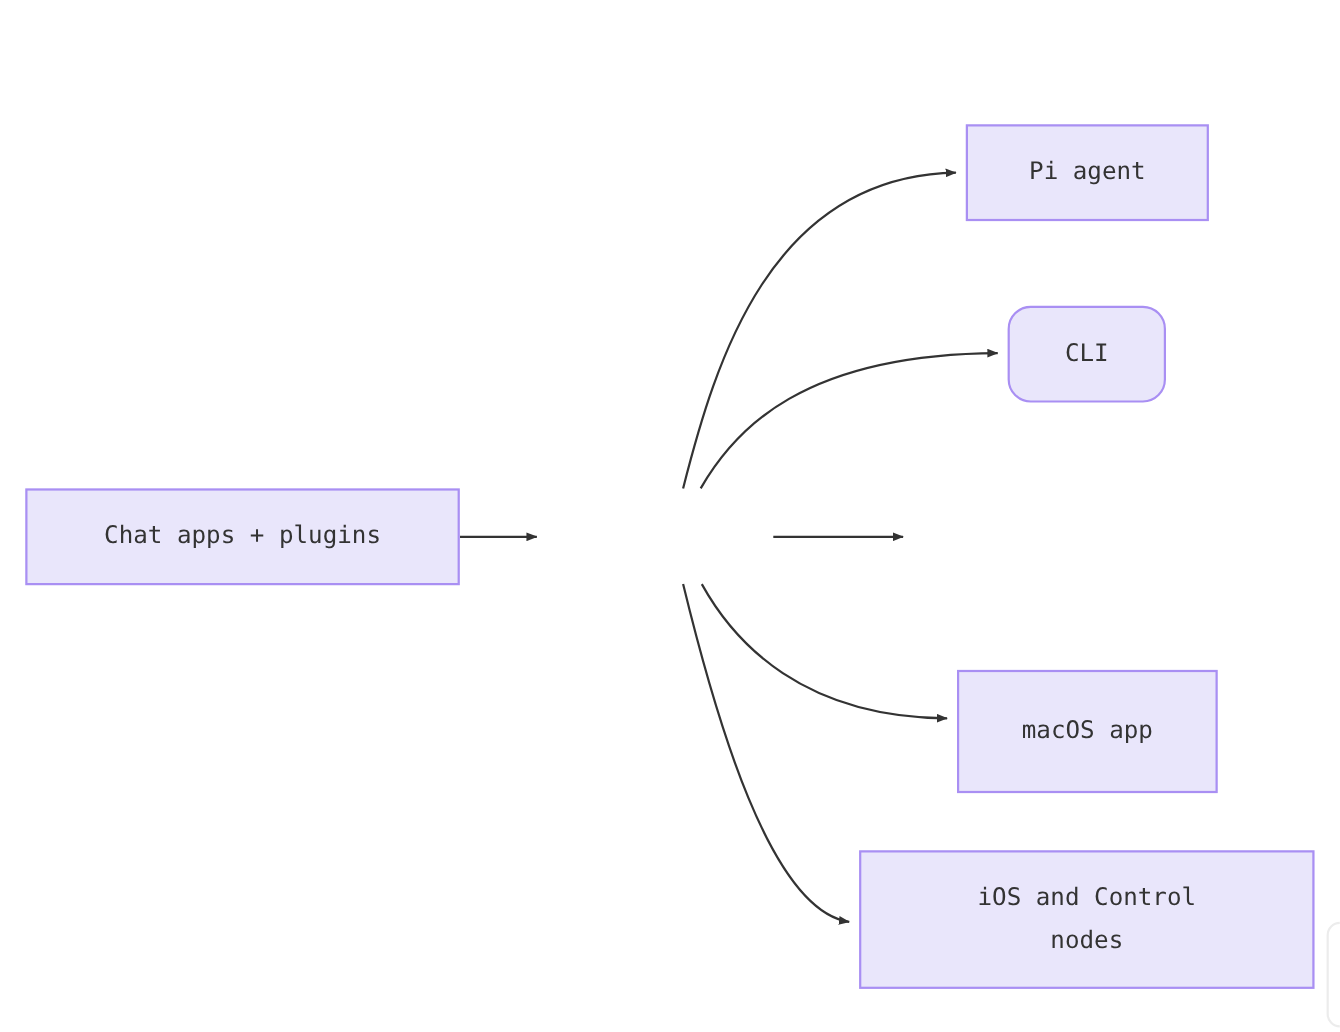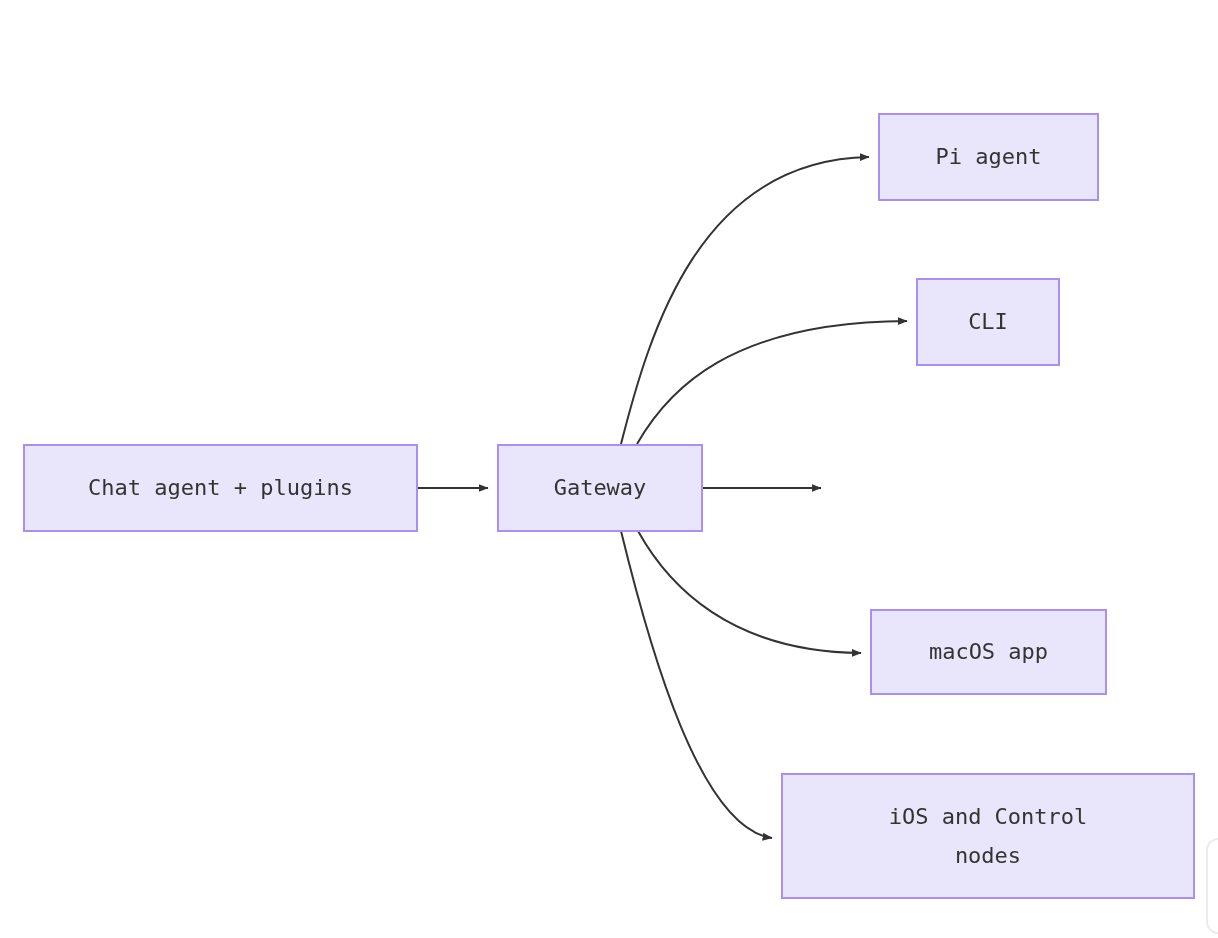--- a/index.html
+++ b/index.html
@@ -44,23 +44,23 @@
     font-size: 22px;
     line-height: 1.78;
     color: #333333;
     letter-spacing: 0px;
     white-space: pre-line;
   }
   
   #node-chat-apps   { left: 23px;  top: 444px; width: 395px; height: 88px; }
   #node-gateway     { left: 497px; top: 444px; width: 206px; height: 88px; }
   #node-pi-agent    { left: 878px; top: 113px; width: 221px; height: 88px; }
-  #node-cli         { left: 916px; top: 278px; width: 144px; height: 88px; }
+  #node-cli         { left: 916px; top: 278px; width: 144px; height: 88px; border-radius: 21px; }
   #node-web-ui      { left: 830px; top: 444px; width: 317px; height: 88px; }
-  #node-macos-app   { left: 870px; top: 609px; width: 237px; height: 86px; }
+  #node-macos-app   { left: 870px; top: 609px; width: 237px; height: 112px; }
   #node-mobile      { left: 781px; top: 773px; width: 414px; height: 126px; }
 
   
   #edge-panel-sliver {
     position: absolute;
     left: 1206px;
     top: 838px;
     width: 40px;
     height: 96px;
     box-sizing: border-box;
@@ -88,26 +88,23 @@
     <path d="M637,444 C668,390 730,322 907,321" fill="none" stroke="#333333" stroke-width="2" marker-end="url(#arrowhead)"></path>
 
     <path d="M703,488 L821,488" fill="none" stroke="#333333" stroke-width="2" marker-end="url(#arrowhead)"></path>
 
     <path d="M638,531 C668,585 730,652 861,653" fill="none" stroke="#333333" stroke-width="2" marker-end="url(#arrowhead)"></path>
 
     <path d="M621,531 C650,650 700,828 772,838" fill="none" stroke="#333333" stroke-width="2" marker-end="url(#arrowhead)"></path>
   </svg>
 
   <div class="node" id="node-chat-apps">
-    <span class="node-label">Chat agent + plugins</span>
+    <span class="node-label">Chat apps + plugins</span>
   </div>
 
-  <div class="node" id="node-gateway">
-    <span class="node-label">Gateway</span>
-  </div>
 
   <div class="node" id="node-pi-agent">
     <span class="node-label">Pi agent</span>
   </div>
 
   <div class="node" id="node-cli">
     <span class="node-label">CLI</span>
   </div>
 
 

